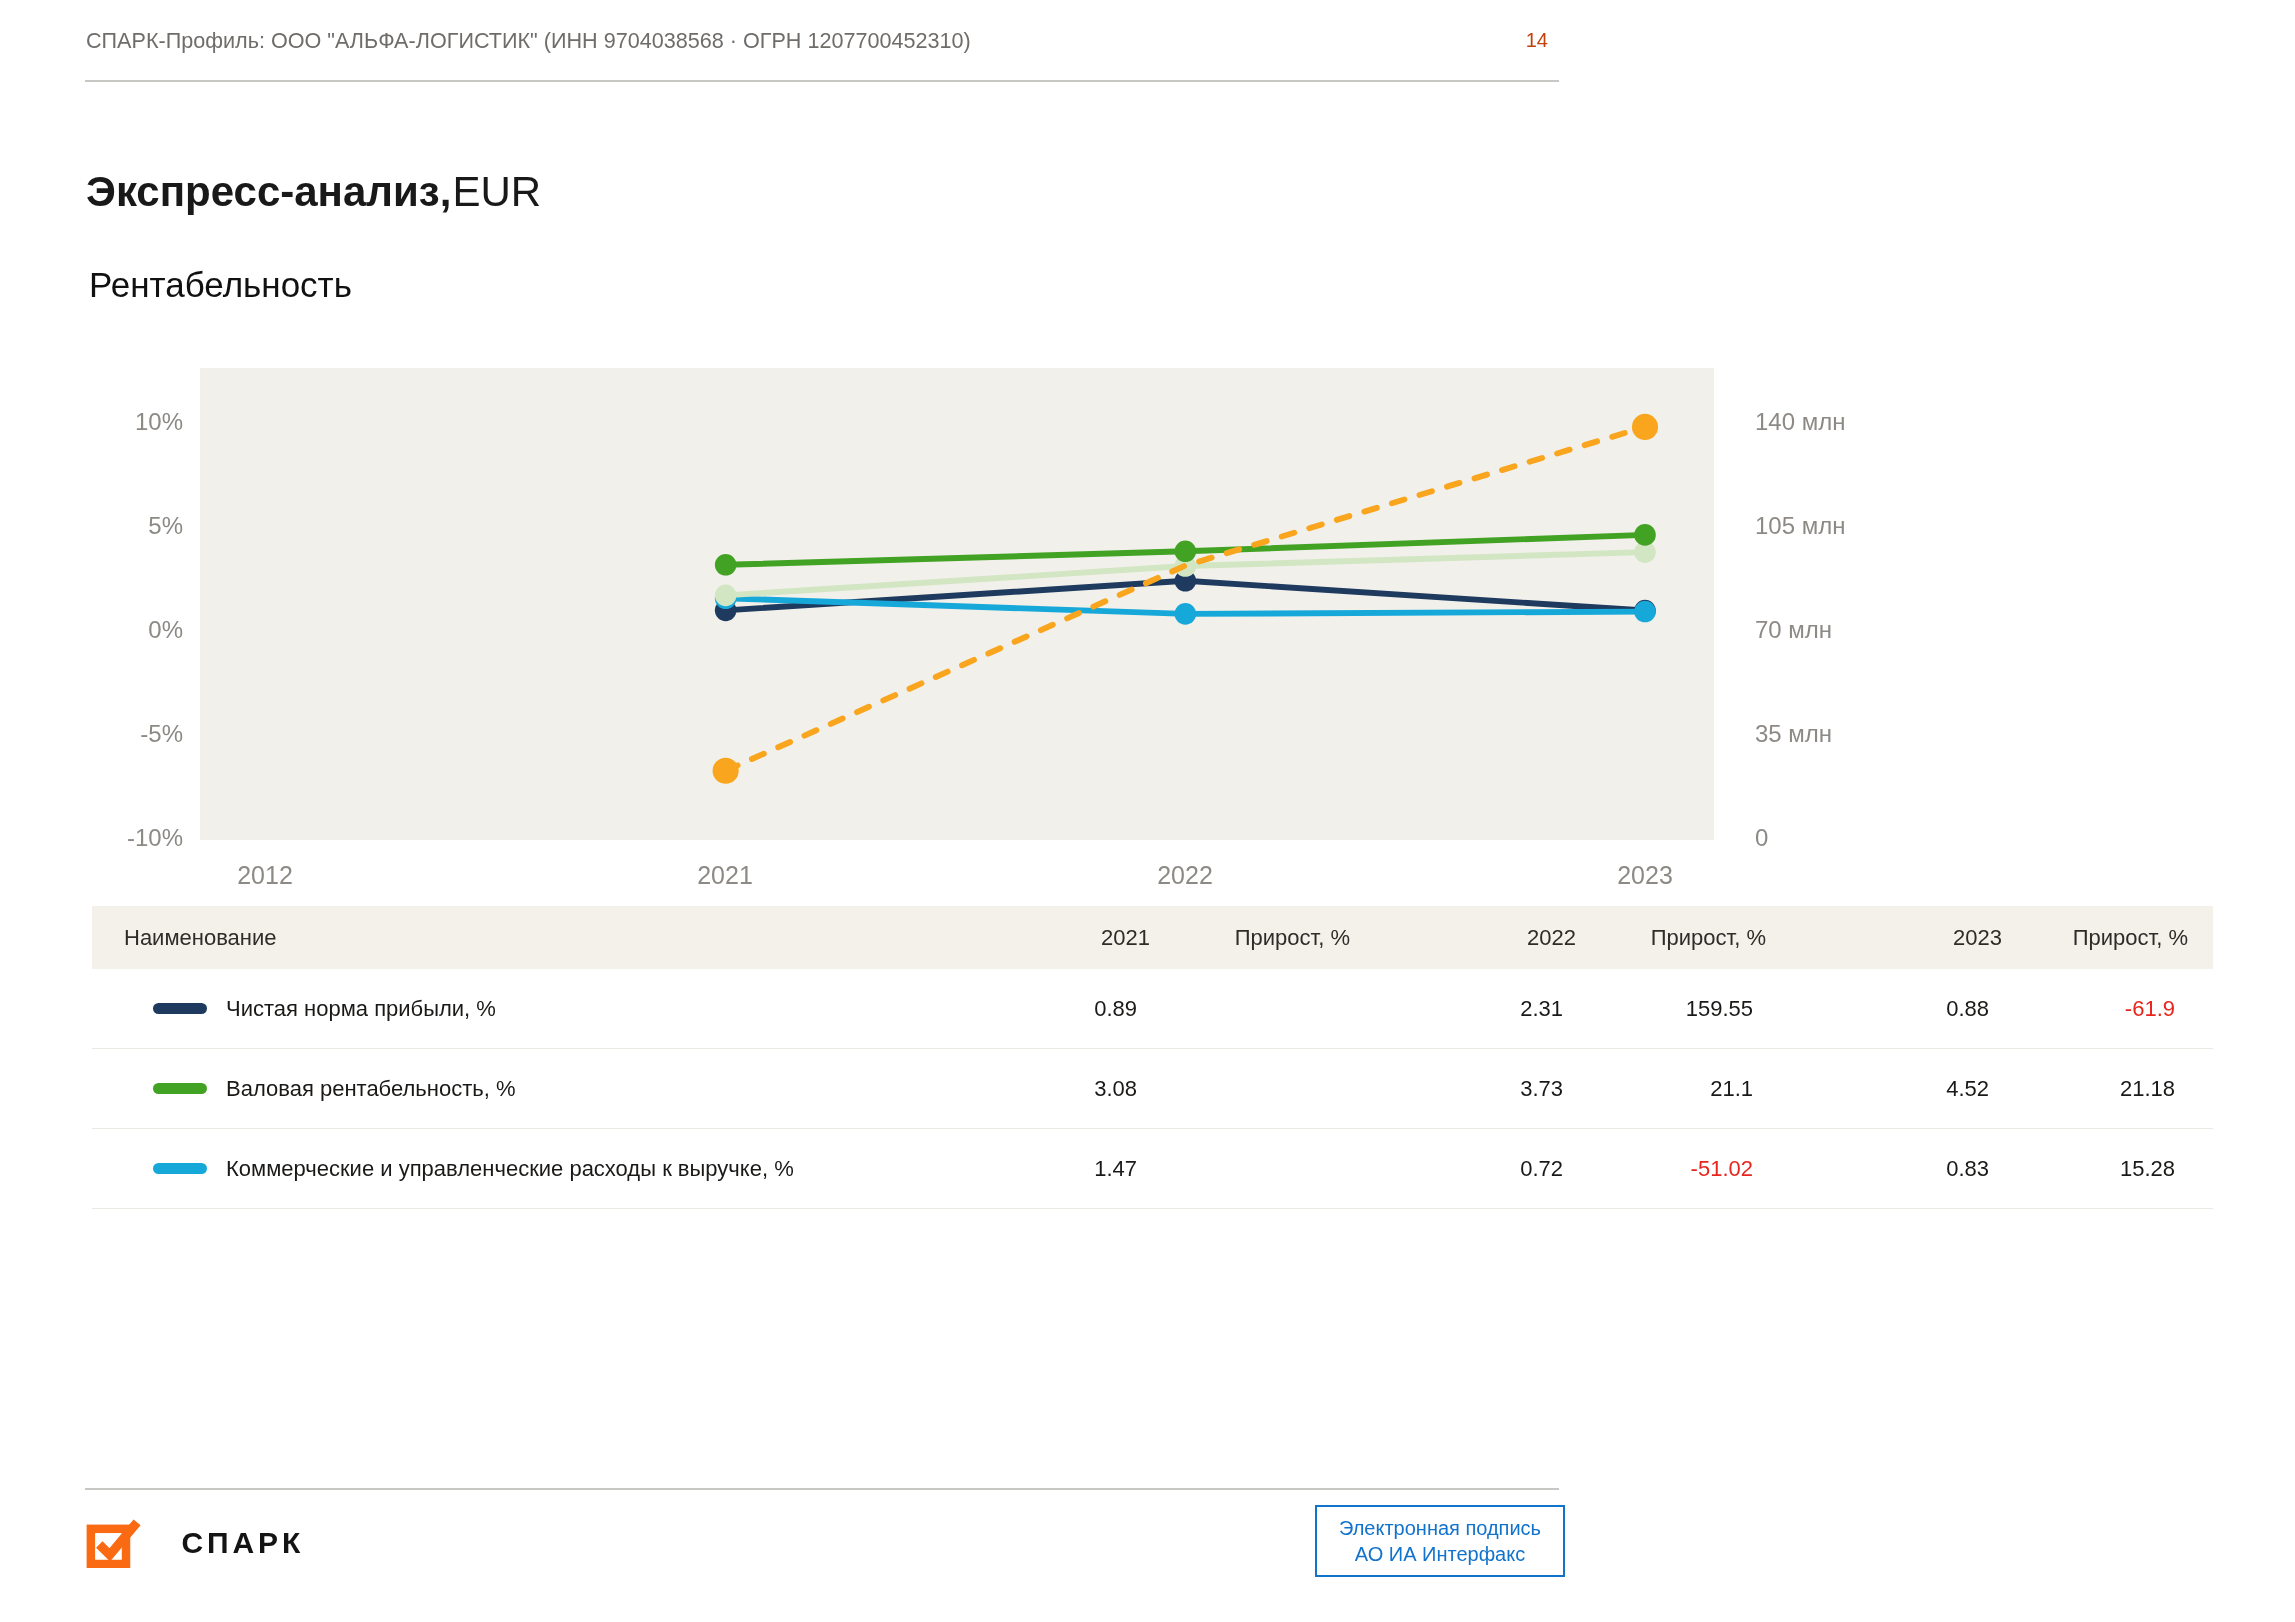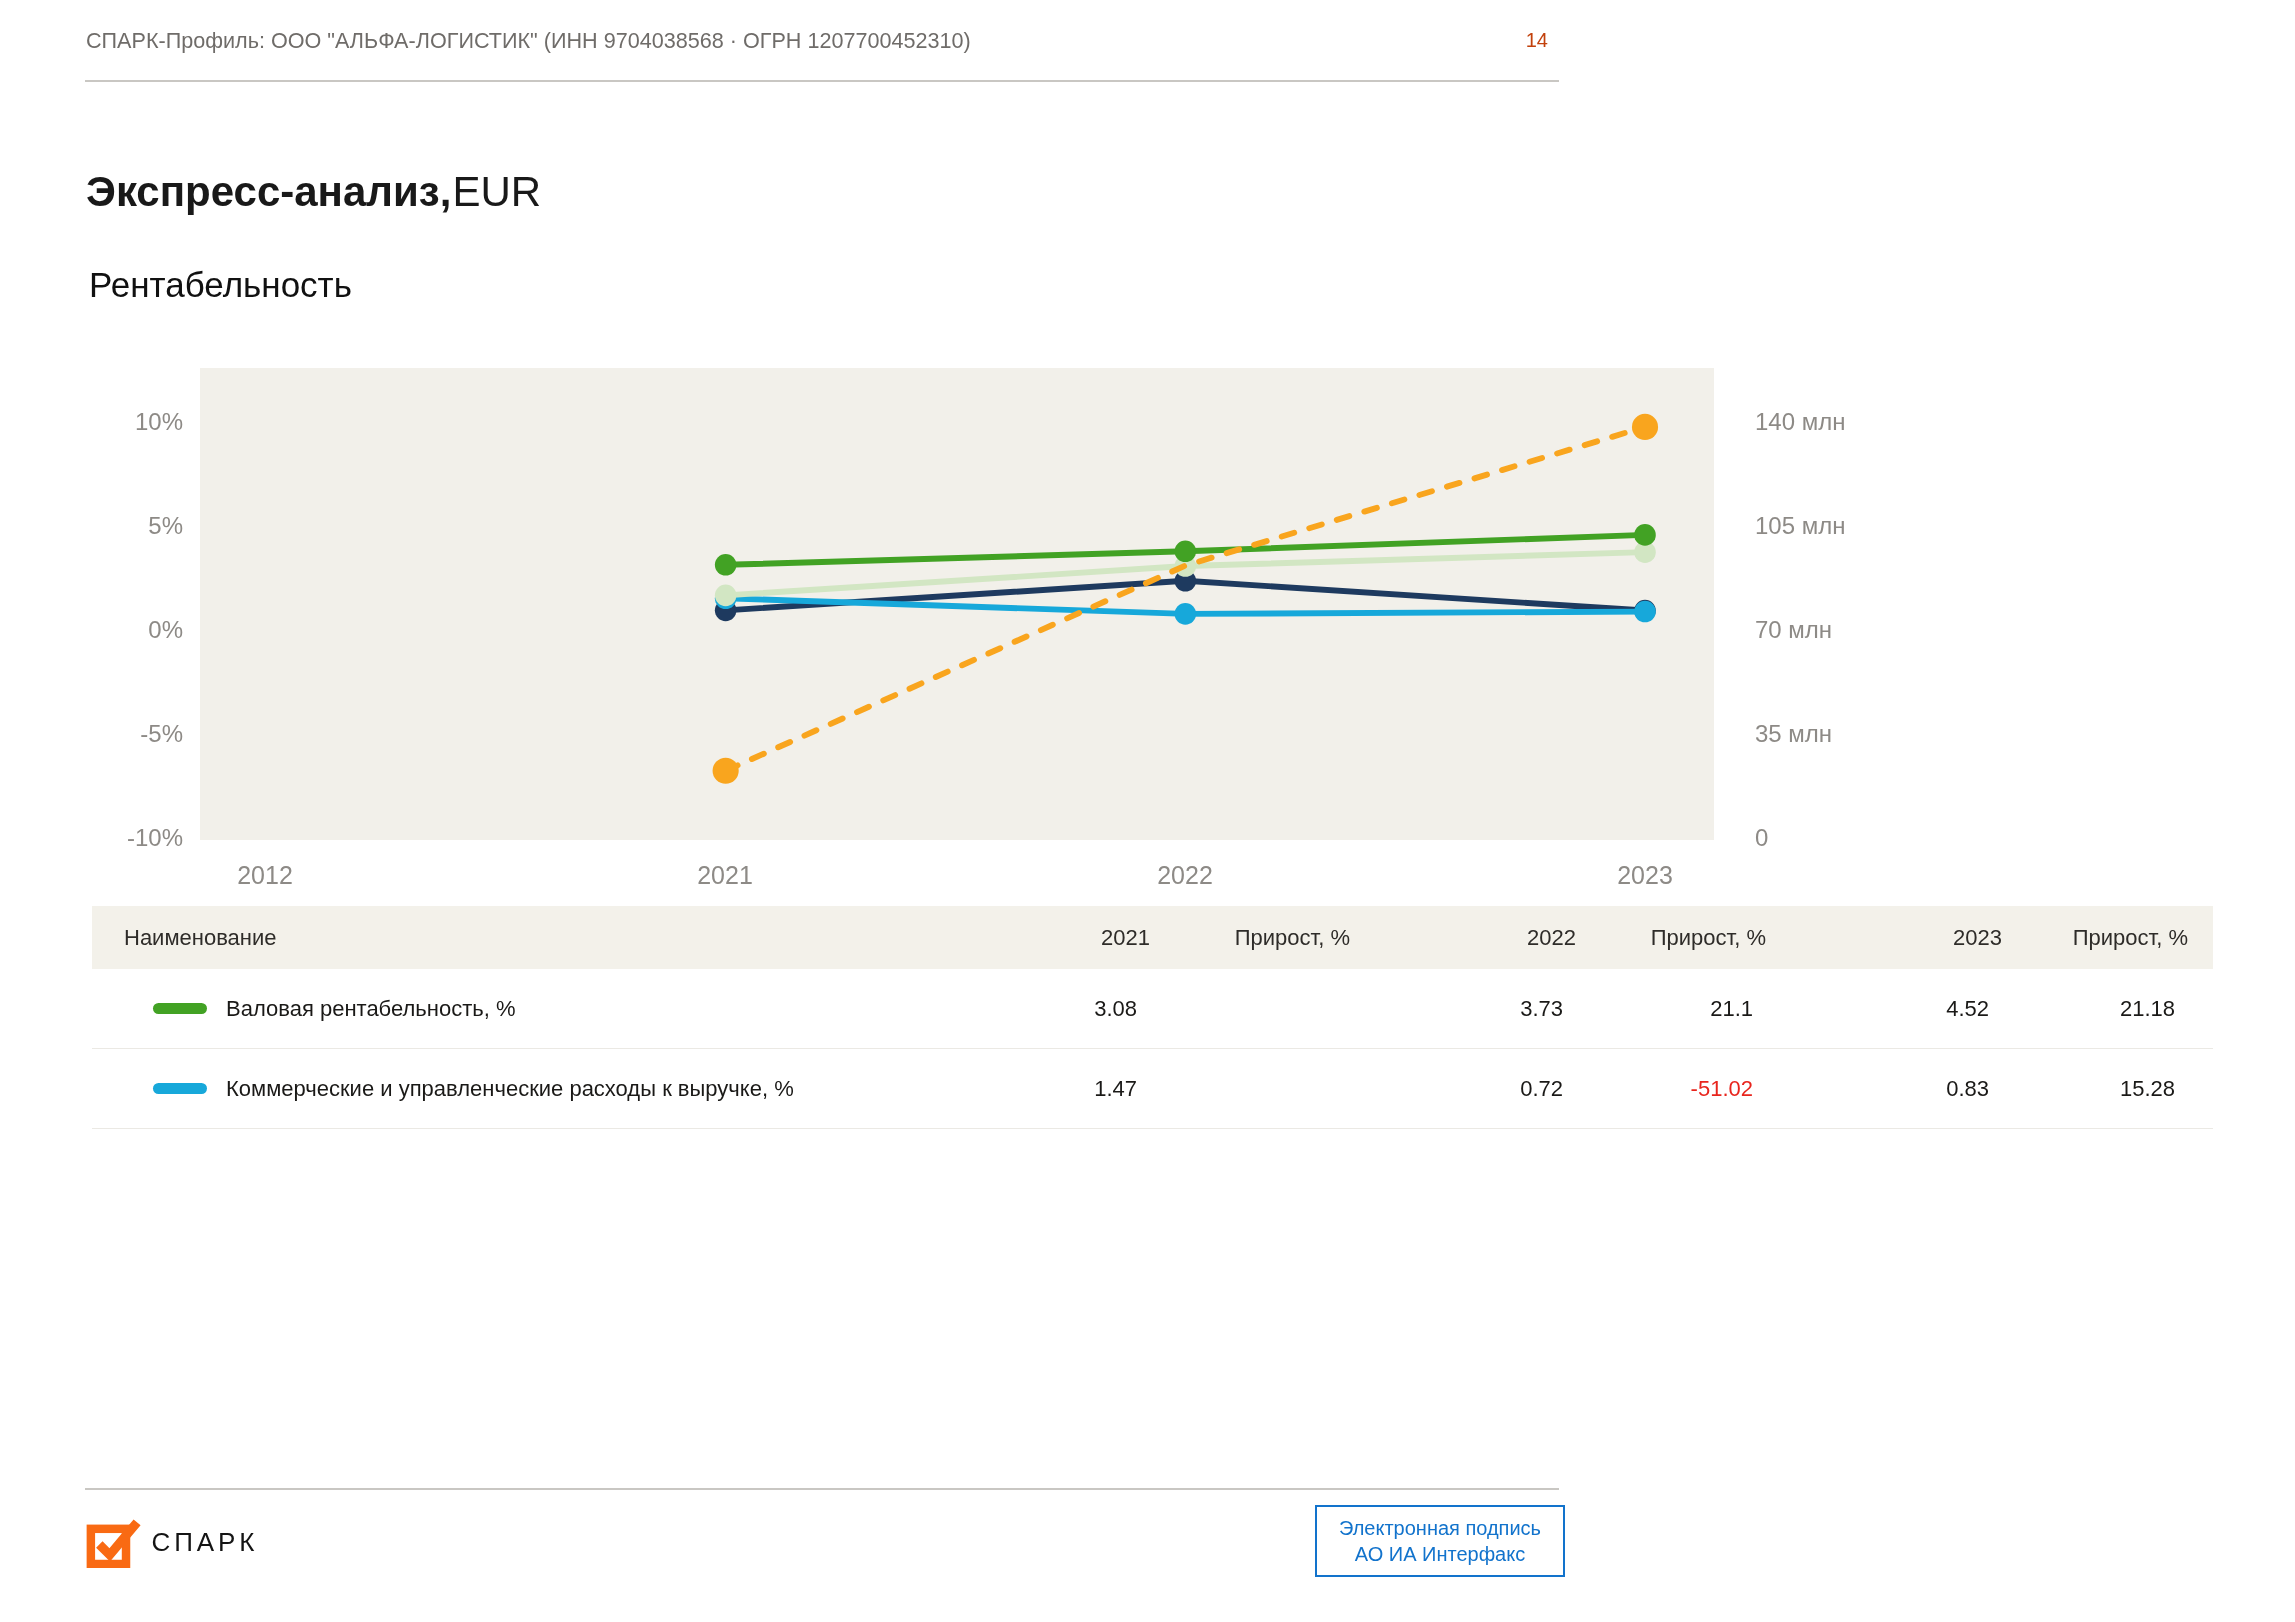--- a/index.html
+++ b/index.html
@@ -45,21 +45,21 @@
   .c3{width:226px;text-align:right;}
   .c4{width:190px;text-align:right;}
   .c5{width:236px;text-align:right;}
   .c6{width:186px;text-align:right;}
   .neg{color:var(--negative-red,#e8251d);}
   .swatch{display:inline-block;width:54px;height:11px;border-radius:5.9px;margin-right:19px;flex:0 0 54px;}
 
   
   .logo{left:85px;top:1517px;height:51px;display:flex;align-items:center;gap:10.5px;}
   .logo-svg rect,.logo-svg path{stroke:var(--logo-orange,#f96a13);}
-  .logo-text{font-size:26px;font-weight:400;letter-spacing:3.9px;color:#141414;}
+  .logo-text{font-size:30px;font-weight:700;letter-spacing:3.9px;color:#141414;margin-left:30px;}
   .sig-btn{left:1315px;top:1505px;width:250px;height:72px;border:2.6px solid var(--button-blue,#1273cc);
            background:#fff;display:flex;flex-direction:column;align-items:center;justify-content:center;
            font-size:20px;line-height:26px;color:var(--button-blue,#1273cc);text-align:center;cursor:pointer;box-sizing:border-box;}
 </style>
 </head>
 <body>
 
 <div class="abs hdr-title">СПАРК-Профиль: ООО "АЛЬФА-ЛОГИСТИК" (ИНН 9704038568 · ОГРН 1207700452310)</div>
 <div class="abs page-num">14</div>
 <div class="abs rule rule-top"></div>
@@ -119,20 +119,32 @@
       <div class="cell c1">2021</div>
       <div class="cell c2">Прирост, %</div>
       <div class="cell c3">2022</div>
       <div class="cell c4">Прирост, %</div>
       <div class="cell c5">2023</div>
       <div class="cell c6">Прирост, %</div>
     </div>
   <div id="tbody">
       <div class="trow">
         <div class="cell c-name">
+          <span class="swatch" style="background: rgb(30, 58, 95);"></span>
+          <span>Чистая норма прибыли, %</span>
+        </div>
+        <div class="cell c1">0.89</div>
+        <div class="cell c2"></div>
+        <div class="cell c3">2.31</div>
+        <div class="cell c4">159.55</div>
+        <div class="cell c5">0.88</div>
+        <div class="cell c6 neg">-61.9</div>
+      </div>
+      <div class="trow">
+        <div class="cell c-name">
           <span class="swatch" style="background: rgb(66, 162, 36);"></span>
           <span>Валовая рентабельность, %</span>
         </div>
         <div class="cell c1">3.08</div>
         <div class="cell c2"></div>
         <div class="cell c3">3.73</div>
         <div class="cell c4">21.1</div>
         <div class="cell c5">4.52</div>
         <div class="cell c6">21.18</div>
       </div>

